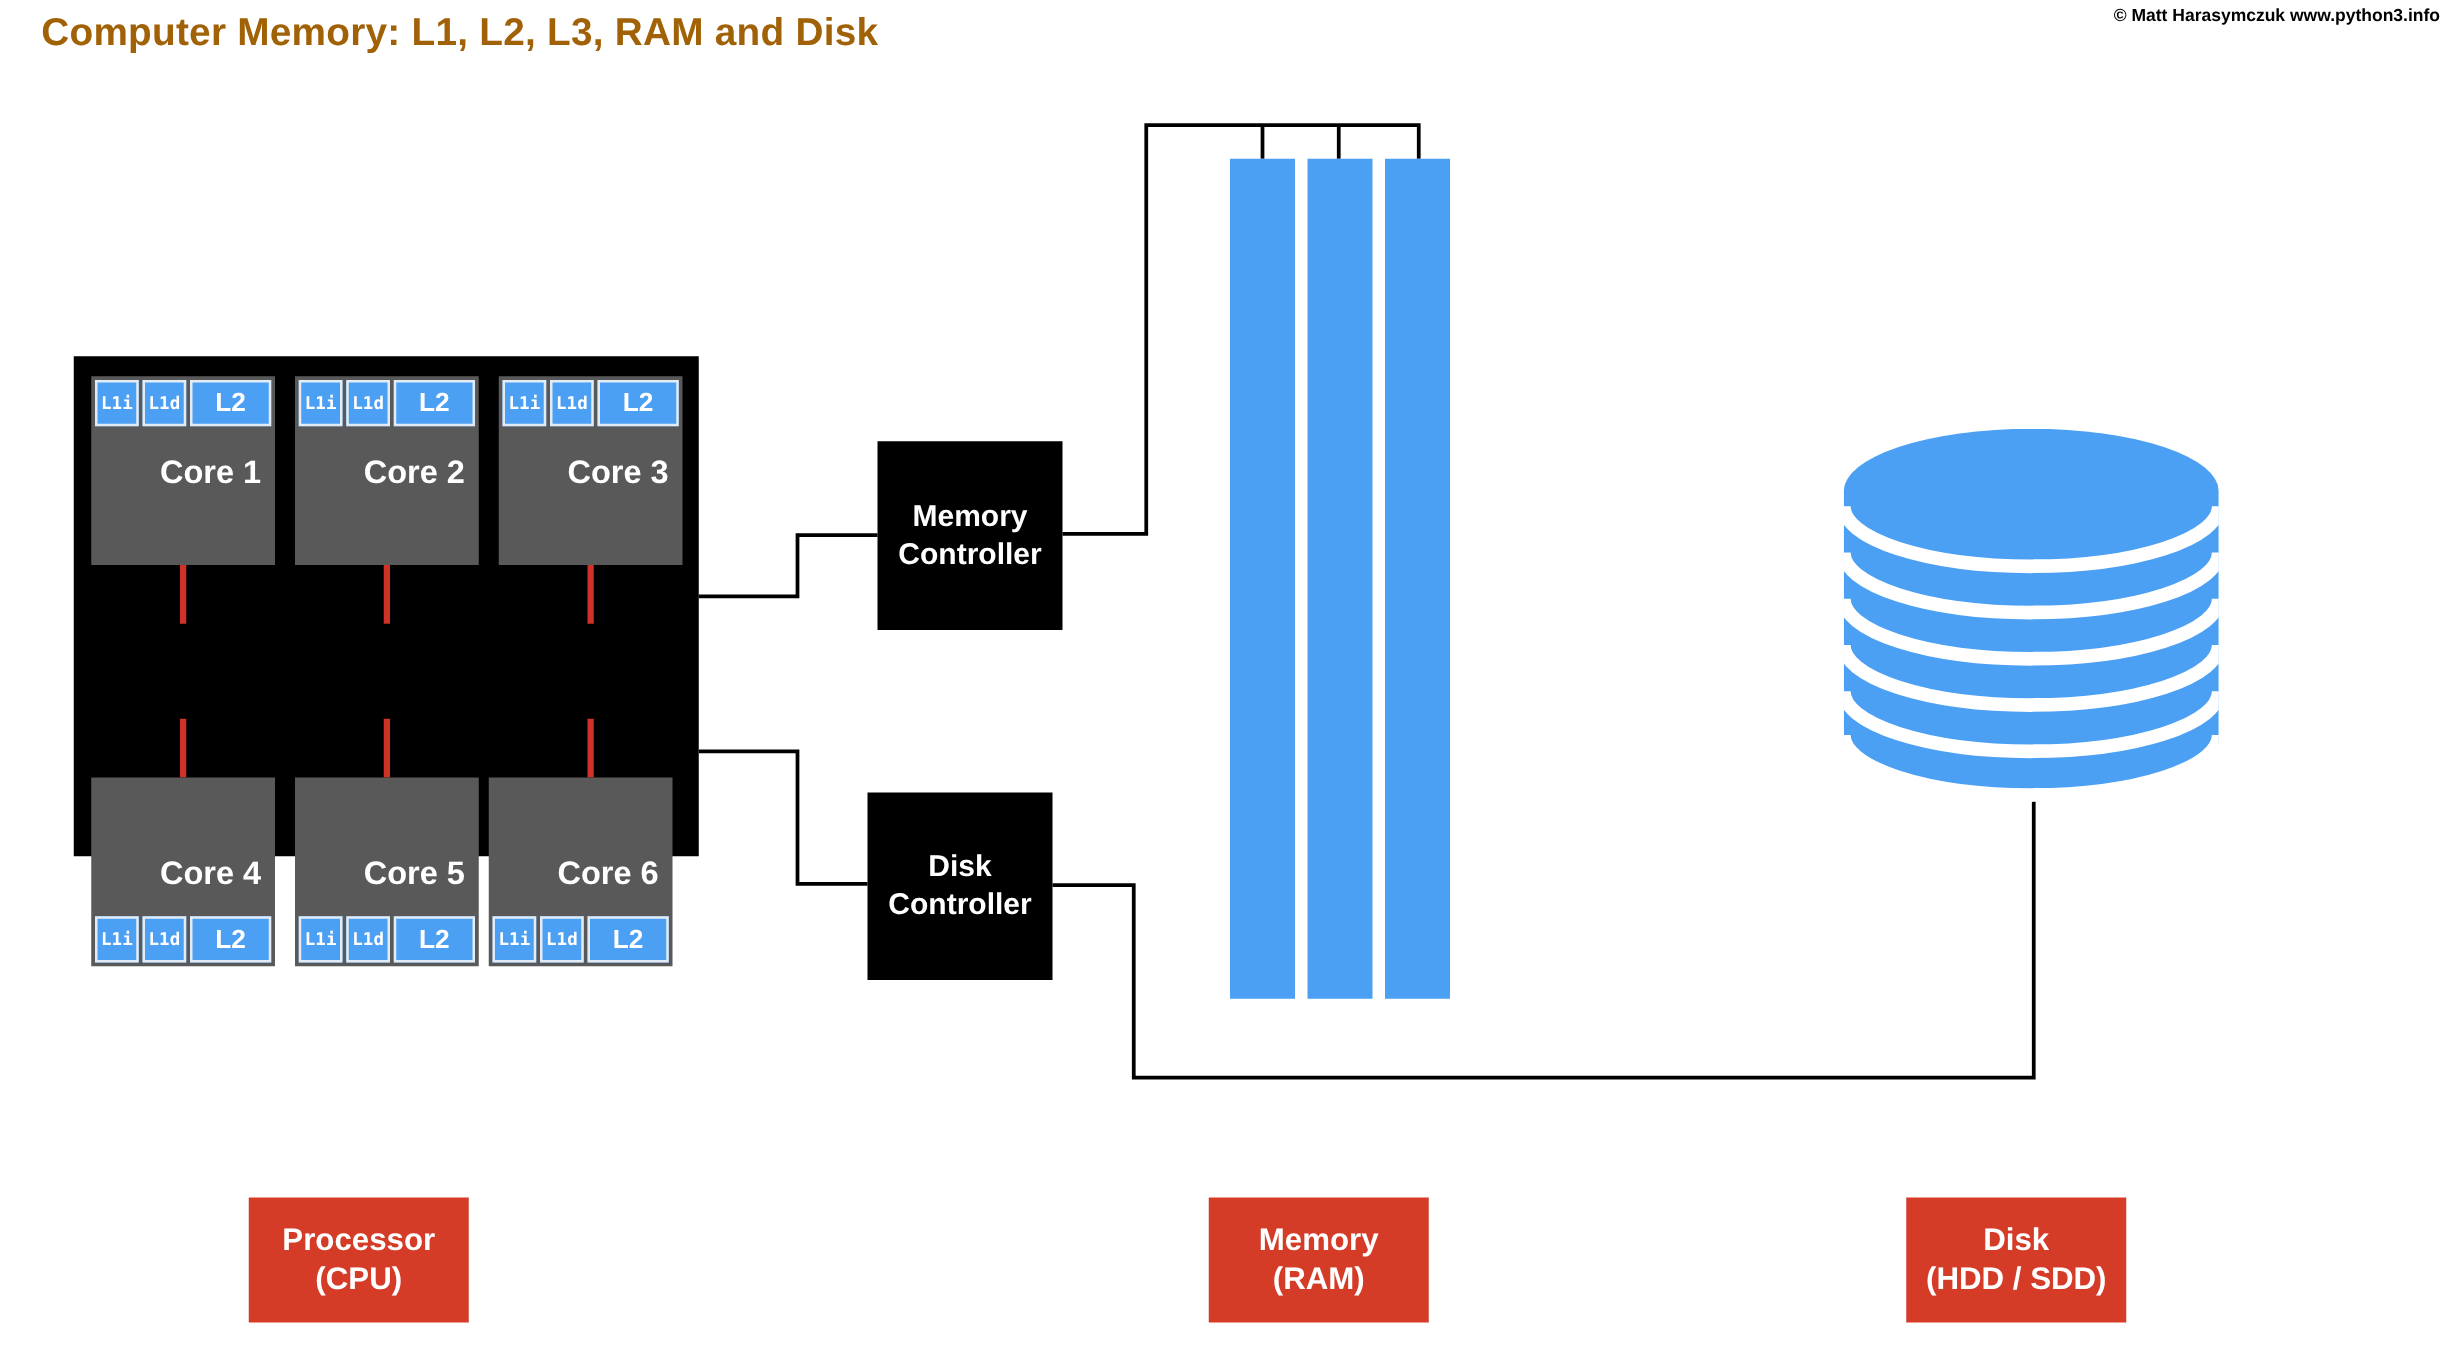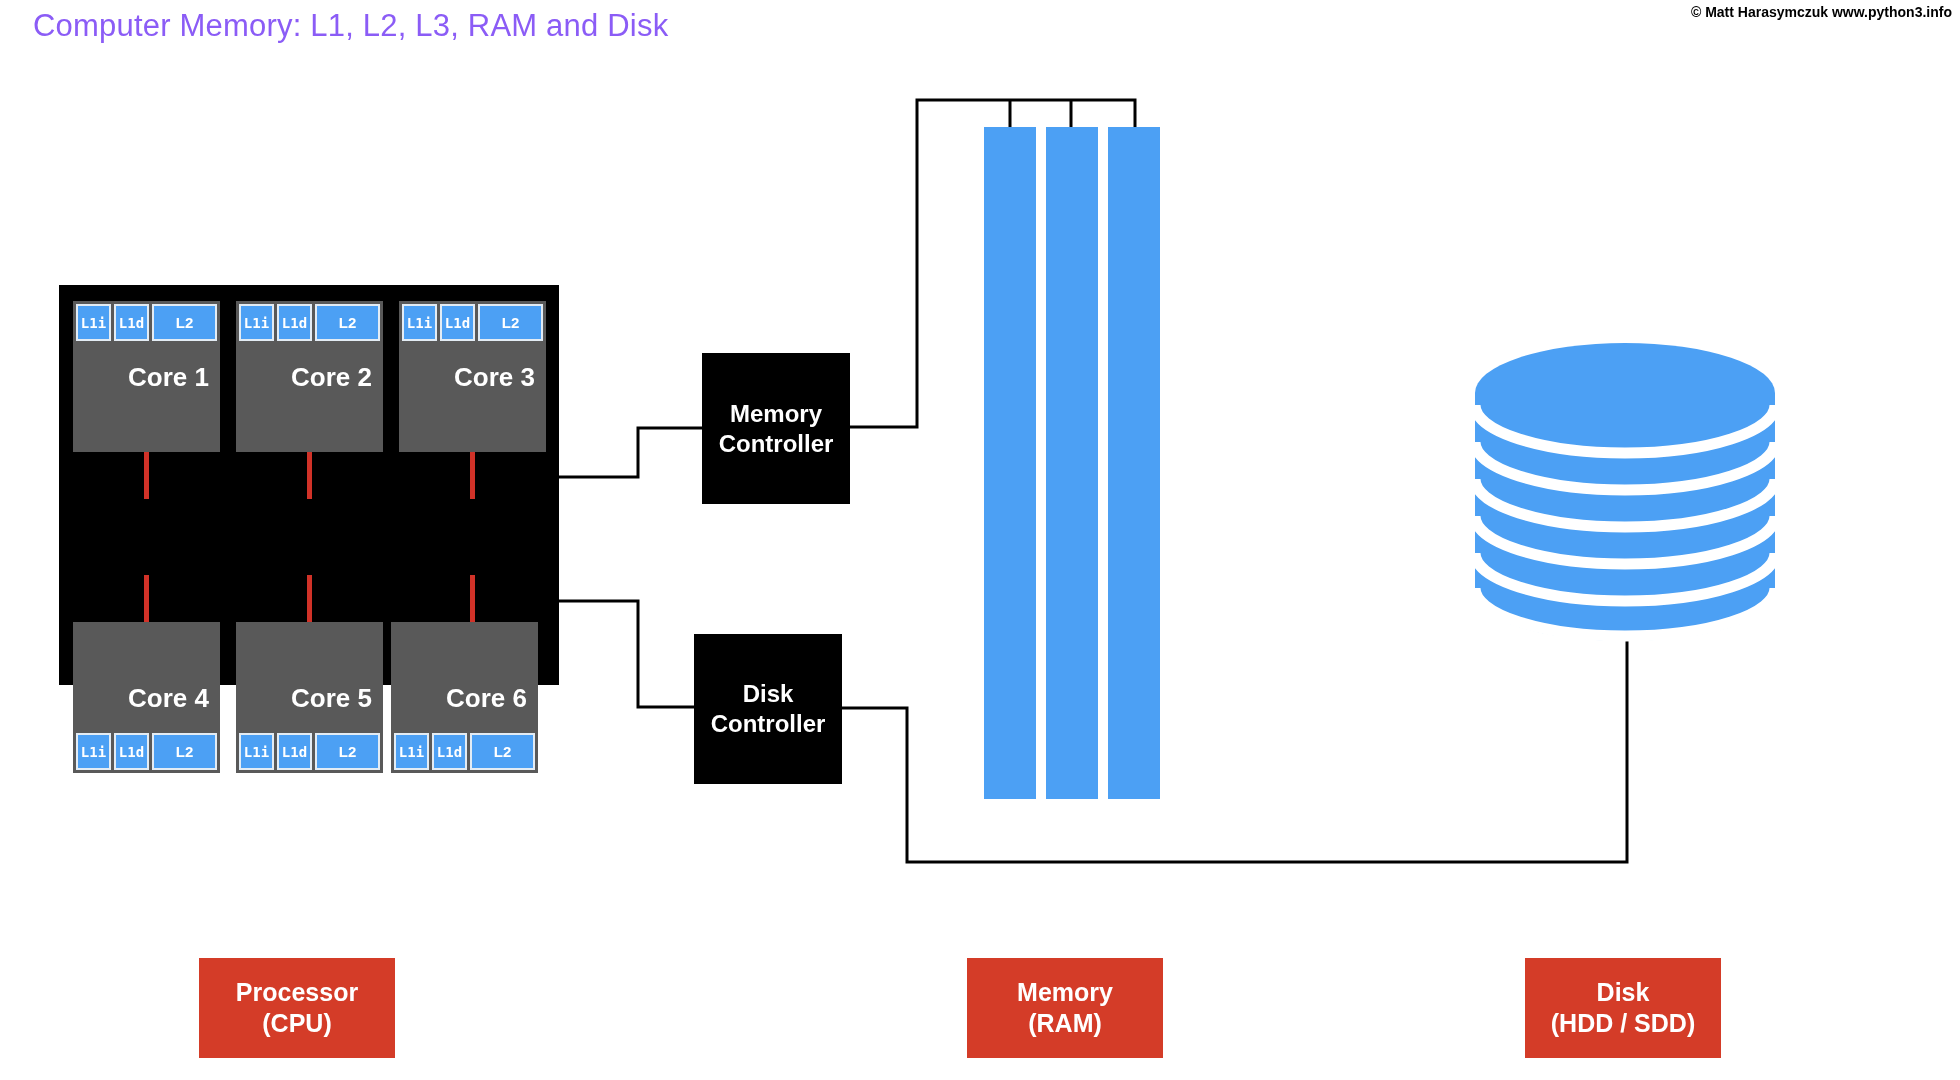--- a/index.html
+++ b/index.html
@@ -1,51 +1,51 @@
 <!DOCTYPE html>
 <html><head>
 <meta charset="utf-8">
 <style>
   html,body{margin:0;padding:0;background:#fff;}
   body{width:1960px;height:1080px;position:relative;overflow:hidden;
        font-family:"Liberation Sans",sans-serif;}
   .abs{position:absolute;}
 
-  #page-title{left:33px;top:8px;font-size:31px;font-weight:normal;color:#8b5cf6;letter-spacing:.2px;}
+  #page-title{left:33px;top:8px;font-size:31px;font-weight:bold;color:#a16207;letter-spacing:.2px;}
   #copyright{right:8px;top:4px;font-size:14px;font-weight:bold;color:#000;}
 
   
   #cpu{left:59px;top:285px;width:500px;height:400px;background:#000;}
   .core{position:absolute;width:147px;height:151px;background:#595959;}
   .cache-row{position:absolute;left:3px;right:3px;height:37px;display:flex;gap:3px;}
   .cache-top .cache-row{top:3px;}
   .cache-bottom .cache-row{bottom:3px;}
   .chip{background:var(--blue);border:2px solid #e3ecf4;box-sizing:border-box;
         color:#fff;display:flex;align-items:center;justify-content:center;}
   .chip.l1{flex:0 0 35px;font:bold 14px "DejaVu Sans Mono",monospace;}
-  .chip.l2{flex:1 1 auto;font-weight:bold;font-size:15px;}
+  .chip.l2{flex:1 1 auto;font-weight:bold;font-size:21px;}
   .core-label{position:absolute;top:61px;left:0;right:0;height:30px;text-align:center;
         color:#fff;font-size:26px;font-weight:bold;line-height:30px;padding-left:44px;}
   #l3{left:14px;top:214px;width:472px;height:76px;background:var(--blue);
         display:flex;align-items:center;justify-content:center;
         color:#fff;font-size:27px;font-weight:bold;}
   .vlink{position:absolute;width:5px;background:#d13228;}
 
   
   .controller{background:#000;color:#fff;display:flex;flex-direction:column;
         align-items:center;justify-content:center;text-align:center;
         font-size:24px;font-weight:bold;line-height:30px;}
   #mem-ctrl{left:702px;top:353px;width:148px;height:151px;}
   #disk-ctrl{left:694px;top:634px;width:148px;height:150px;}
 
   
   .ram-stick{position:absolute;top:127px;width:52px;height:672px;background:var(--blue);}
 
   
-  .legend{top:958px;width:196px;height:100px;background:#d43c28;color:#fff;
+  .legend{top:958px;width:176px;height:100px;background:#d43c28;color:#fff;
         display:flex;flex-direction:column;align-items:center;justify-content:center;
         font-size:25px;font-weight:bold;line-height:31px;text-align:center;}
 
   #wires{left:0;top:0;width:1960px;height:1080px;pointer-events:none;}
   :root{--blue:#4ca0f4;}
 </style>
 </head>
 <body>
 
 <div class="abs" id="page-title">Computer Memory: L1, L2, L3, RAM and Disk</div>

